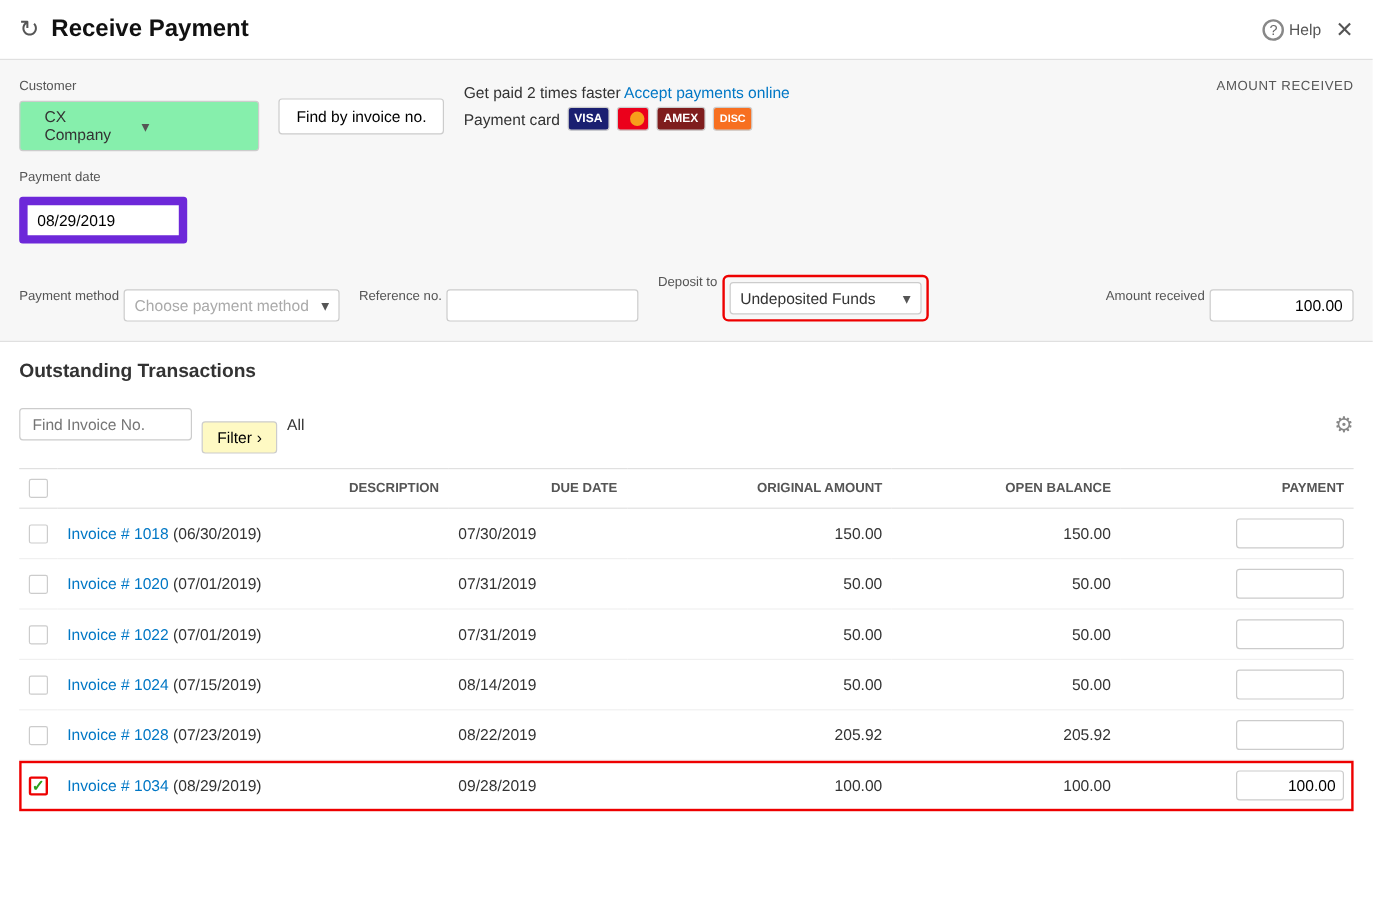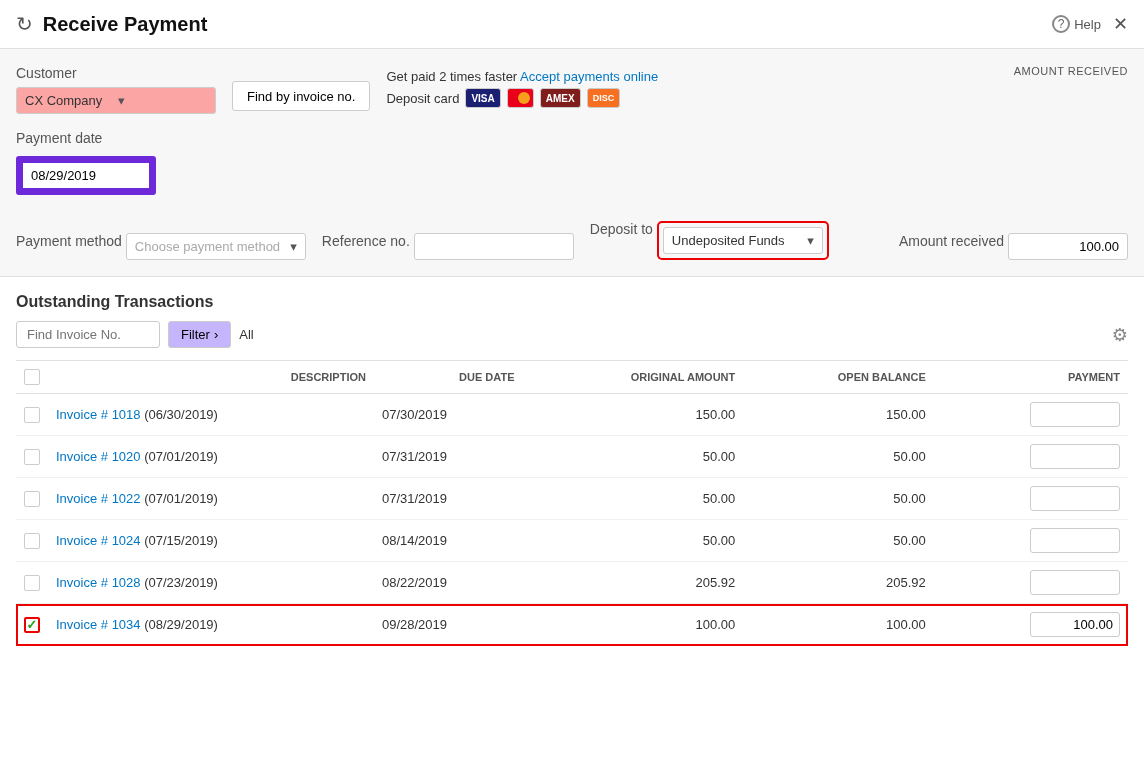--- a/index.html
+++ b/index.html
@@ -17,22 +17,22 @@
 
     .form-section {
       padding: 16px 16px 0 16px; background: #f7f7f7; border-bottom: 1px solid #e0e0e0;
     }
     .form-row-1 { display: flex; align-items: flex-start; gap: 16px; margin-bottom: 16px; }
     .amount-received-block { margin-left: auto; text-align: right; }
     .amount-received-label { font-size: 11px; color: #555; text-transform: uppercase; letter-spacing: 0.5px; }
     .amount-received-value { font-size: 32px; font-weight: bold; color: #111; }
 
     .customer-block { display: flex; flex-direction: column; gap: 4px; min-width: 200px; }
-    .field-label { font-size: 14px; color: #555; margin-bottom: 2px; }
-    .customer-select { display: flex; align-items: center; border: 1px solid #ccc; background: #fca5a5; border-radius: 3px; padding: 5px 8px; min-width: 180px; }
+    .field-label { font-size: 11px; color: #555; margin-bottom: 2px; }
+    .customer-select { display: flex; align-items: center; border: 1px solid #ccc; background: #86efac; border-radius: 3px; padding: 5px 20px; min-width: 180px; }
     .customer-select span { flex: 1; }
     .dropdown-arrow { color: #555; margin-left: 4px; }
 
     .find-invoice-btn {
       border: 1px solid #ccc; background: #fff; border-radius: 3px; padding: 6px 14px;
       cursor: pointer; font-size: 13px; margin-top: 16px; height: 30px;
     }
 
     .payments-online-block { display: flex; flex-direction: column; gap: 4px; margin-top: 4px; }
     .payments-online-text { font-size: 13px; color: #333; }
@@ -54,21 +54,21 @@
     }
     .deposit-select { display: flex; align-items: center; border: 1px solid #ccc; background: #fff; border-radius: 3px; padding: 5px 8px; min-width: 160px; }
     .amt-input { border: 1px solid #ccc; border-radius: 3px; padding: 5px 8px; width: 120px; font-size: 13px; background: #fff; text-align: right; margin-left: auto; }
     .amt-block { margin-left: auto; }
 
     .outstanding-section { padding: 16px; }
     .outstanding-title { font-size: 16px; font-weight: bold; margin-bottom: 10px; }
 
     .filter-row { display: flex; align-items: center; gap: 8px; margin-bottom: 12px; }
     .find-invoice-input { border: 1px solid #ccc; border-radius: 3px; padding: 5px 10px; font-size: 13px; width: 144px; color: #aaa; }
-    .filter-btn { border: 1px solid #ccc; border-radius: 3px; padding: 5px 12px; font-size: 13px; cursor: pointer; background: #c4b5fd; display: flex; align-items: center; gap: 4px; }
+    .filter-btn { border: 1px solid #ccc; border-radius: 3px; padding: 5px 12px; font-size: 13px; cursor: pointer; background: #fef9c3; display: flex; align-items: center; gap: 4px; margin-top: 22px; }
     .all-label { color: #333; font-size: 13px; }
     .gear-btn { margin-left: auto; background: none; border: none; cursor: pointer; color: #888; font-size: 18px; }
 
     .transactions-table { width: 100%; border-collapse: collapse; }
     .transactions-table th {
       text-align: right; font-size: 11px; color: #555; font-weight: bold;
       padding: 8px 8px; border-top: 1px solid #e0e0e0; border-bottom: 1px solid #e0e0e0;
       text-transform: uppercase;
     }
     .transactions-table th.right, .transactions-table td.right { text-align: right; }
@@ -106,21 +106,21 @@
         <span class="dropdown-arrow">▾</span>
       </div>
     </div>
     <button class="find-invoice-btn">Find by invoice no.</button>
     <div class="payments-online-block">
       <div class="payments-online-text">
         <span>Get paid 2 times faster</span>
         <a class="payments-online-link" href="#">Accept payments online</a>
       </div>
       <div style="display:flex; align-items:center; gap:6px;">
-        <span style="font-size:13px; color:#333;">Deposit card</span>
+        <span style="font-size:13px; color:#333;">Payment card</span>
         <span class="cc-icon visa">VISA</span>
         <span class="cc-icon mc" style="background:#eb001b; color:#fff; display:flex; align-items:center; gap:0; padding:1px 3px;">
           <span style="width:12px; height:12px; background:#eb001b; border-radius:50%; display:inline-block;"></span>
           <span style="width:12px; height:12px; background:#f79e1b; border-radius:50%; display:inline-block; margin-left:-5px;"></span>
         </span>
         <span class="cc-icon amex">AMEX</span>
         <span class="cc-icon discover">DISC</span>
       </div>
     </div>
     <div class="amount-received-block">

